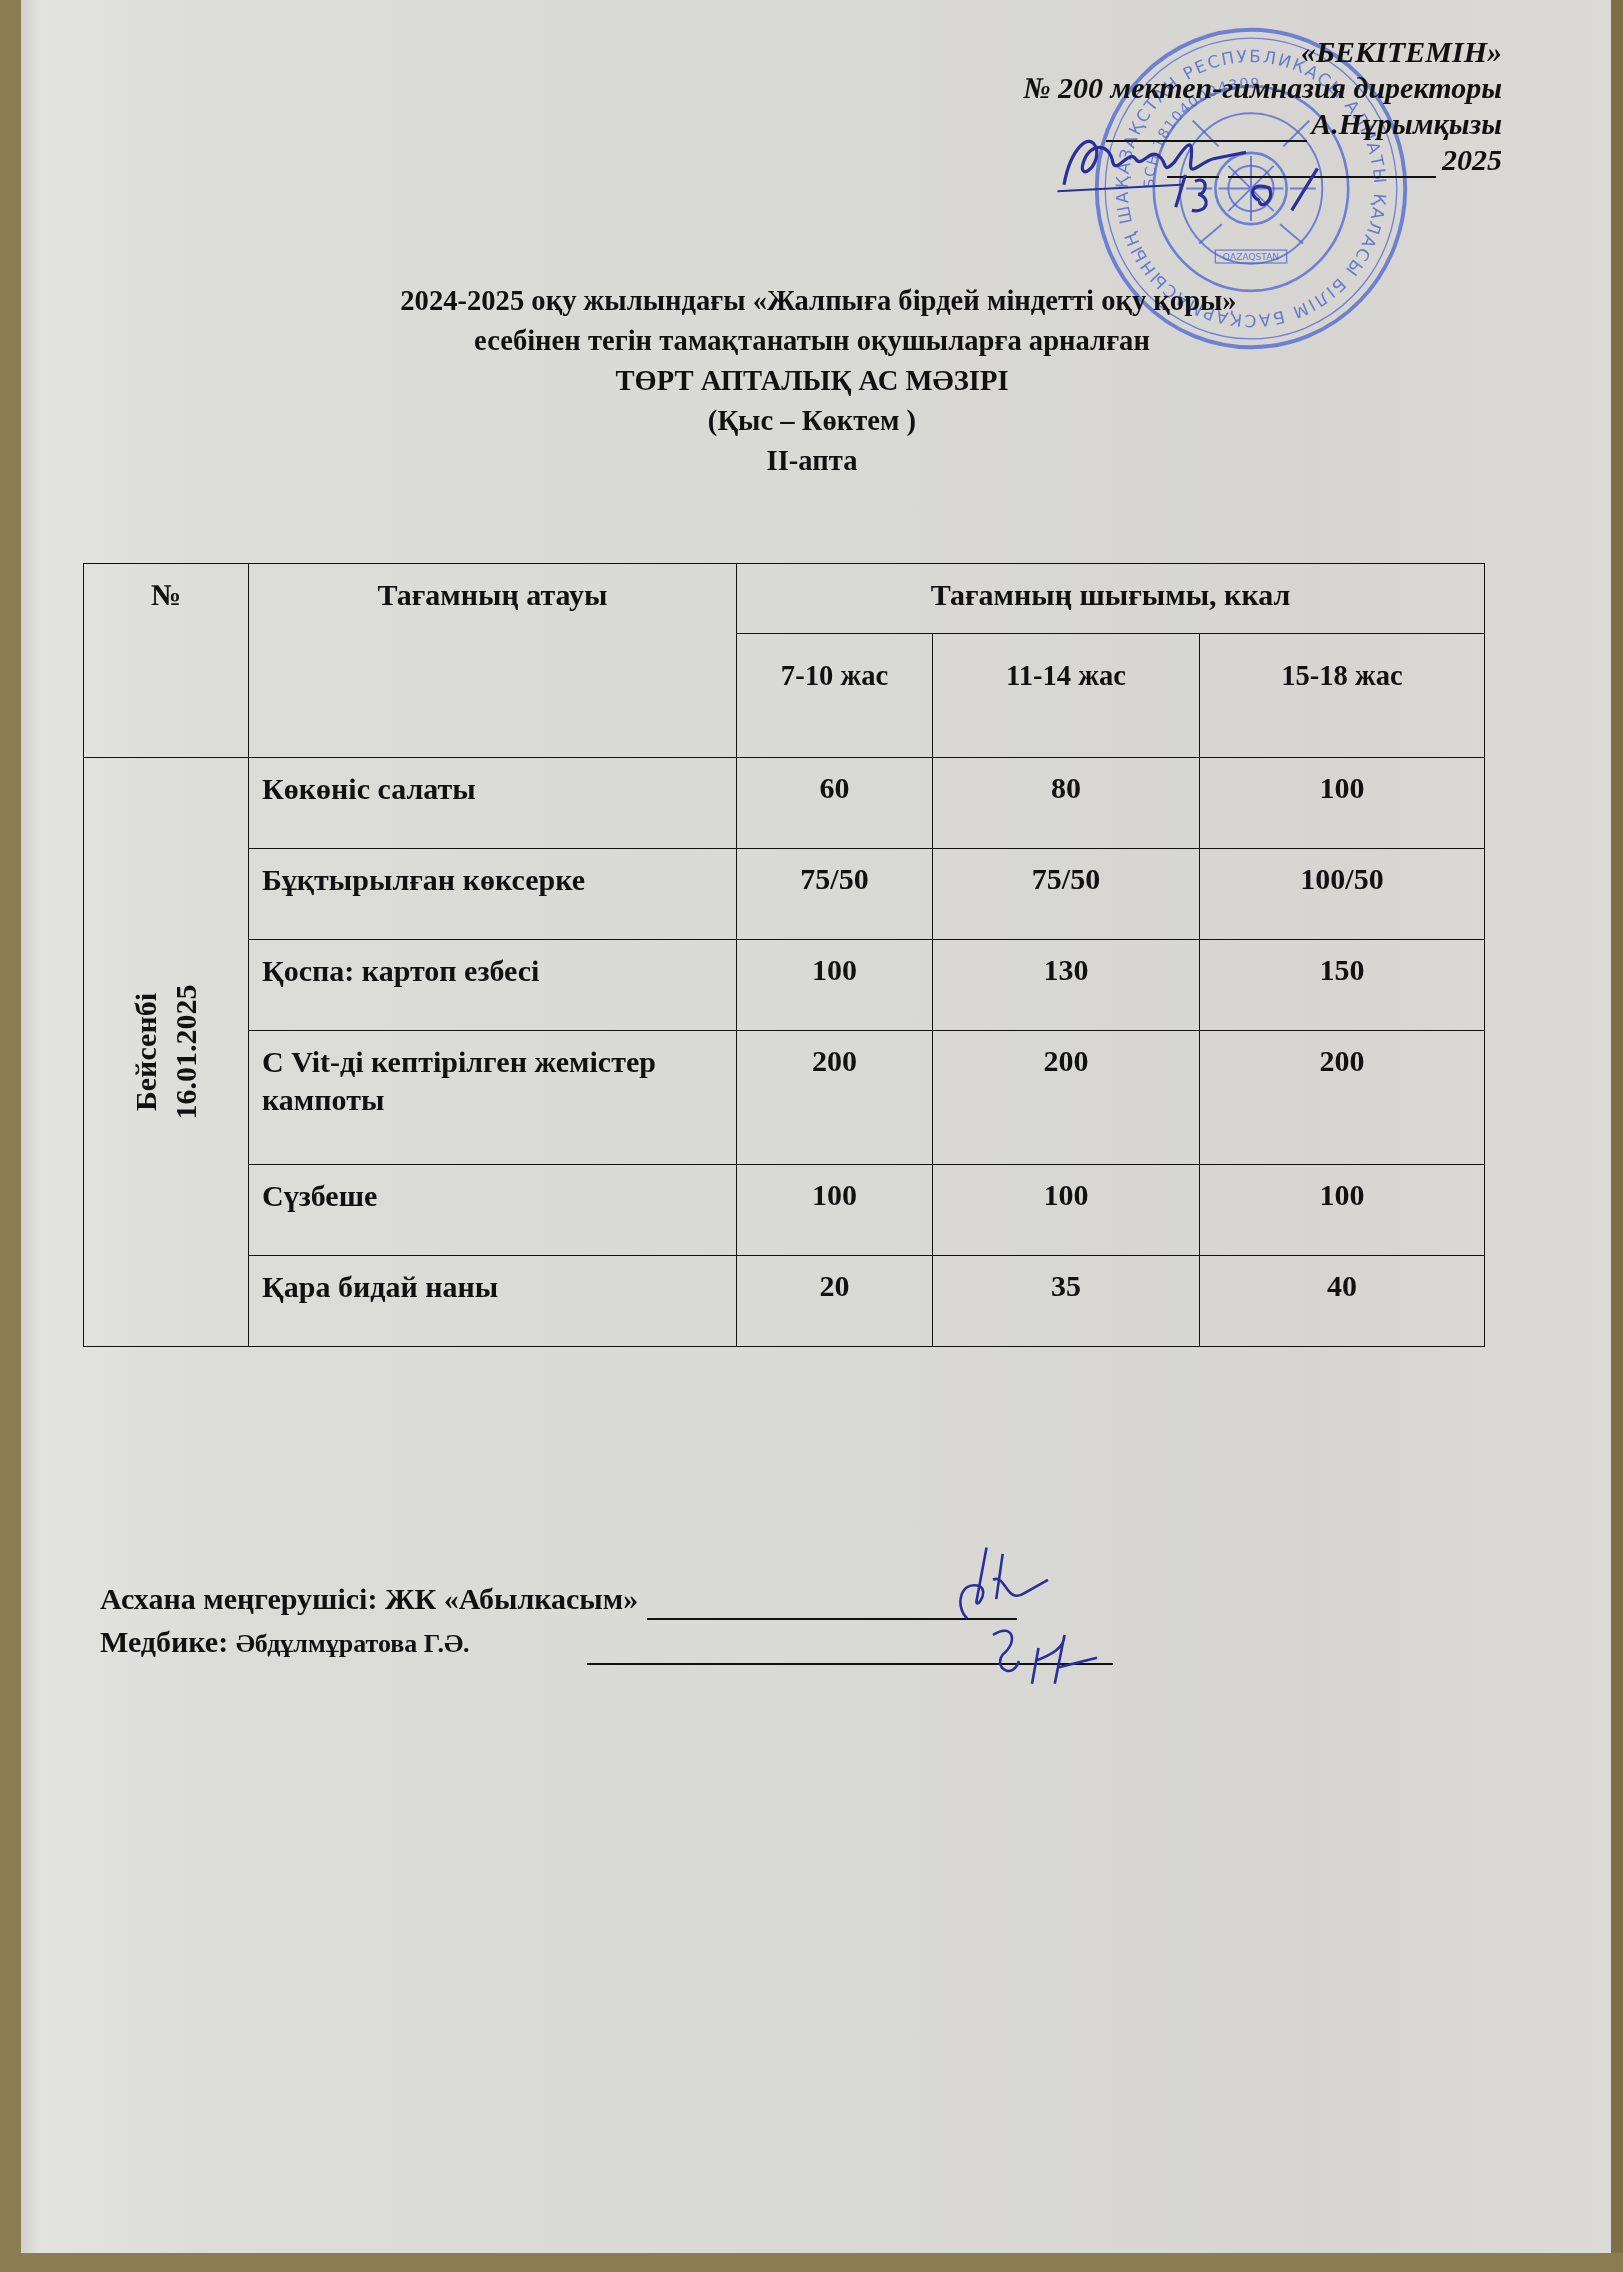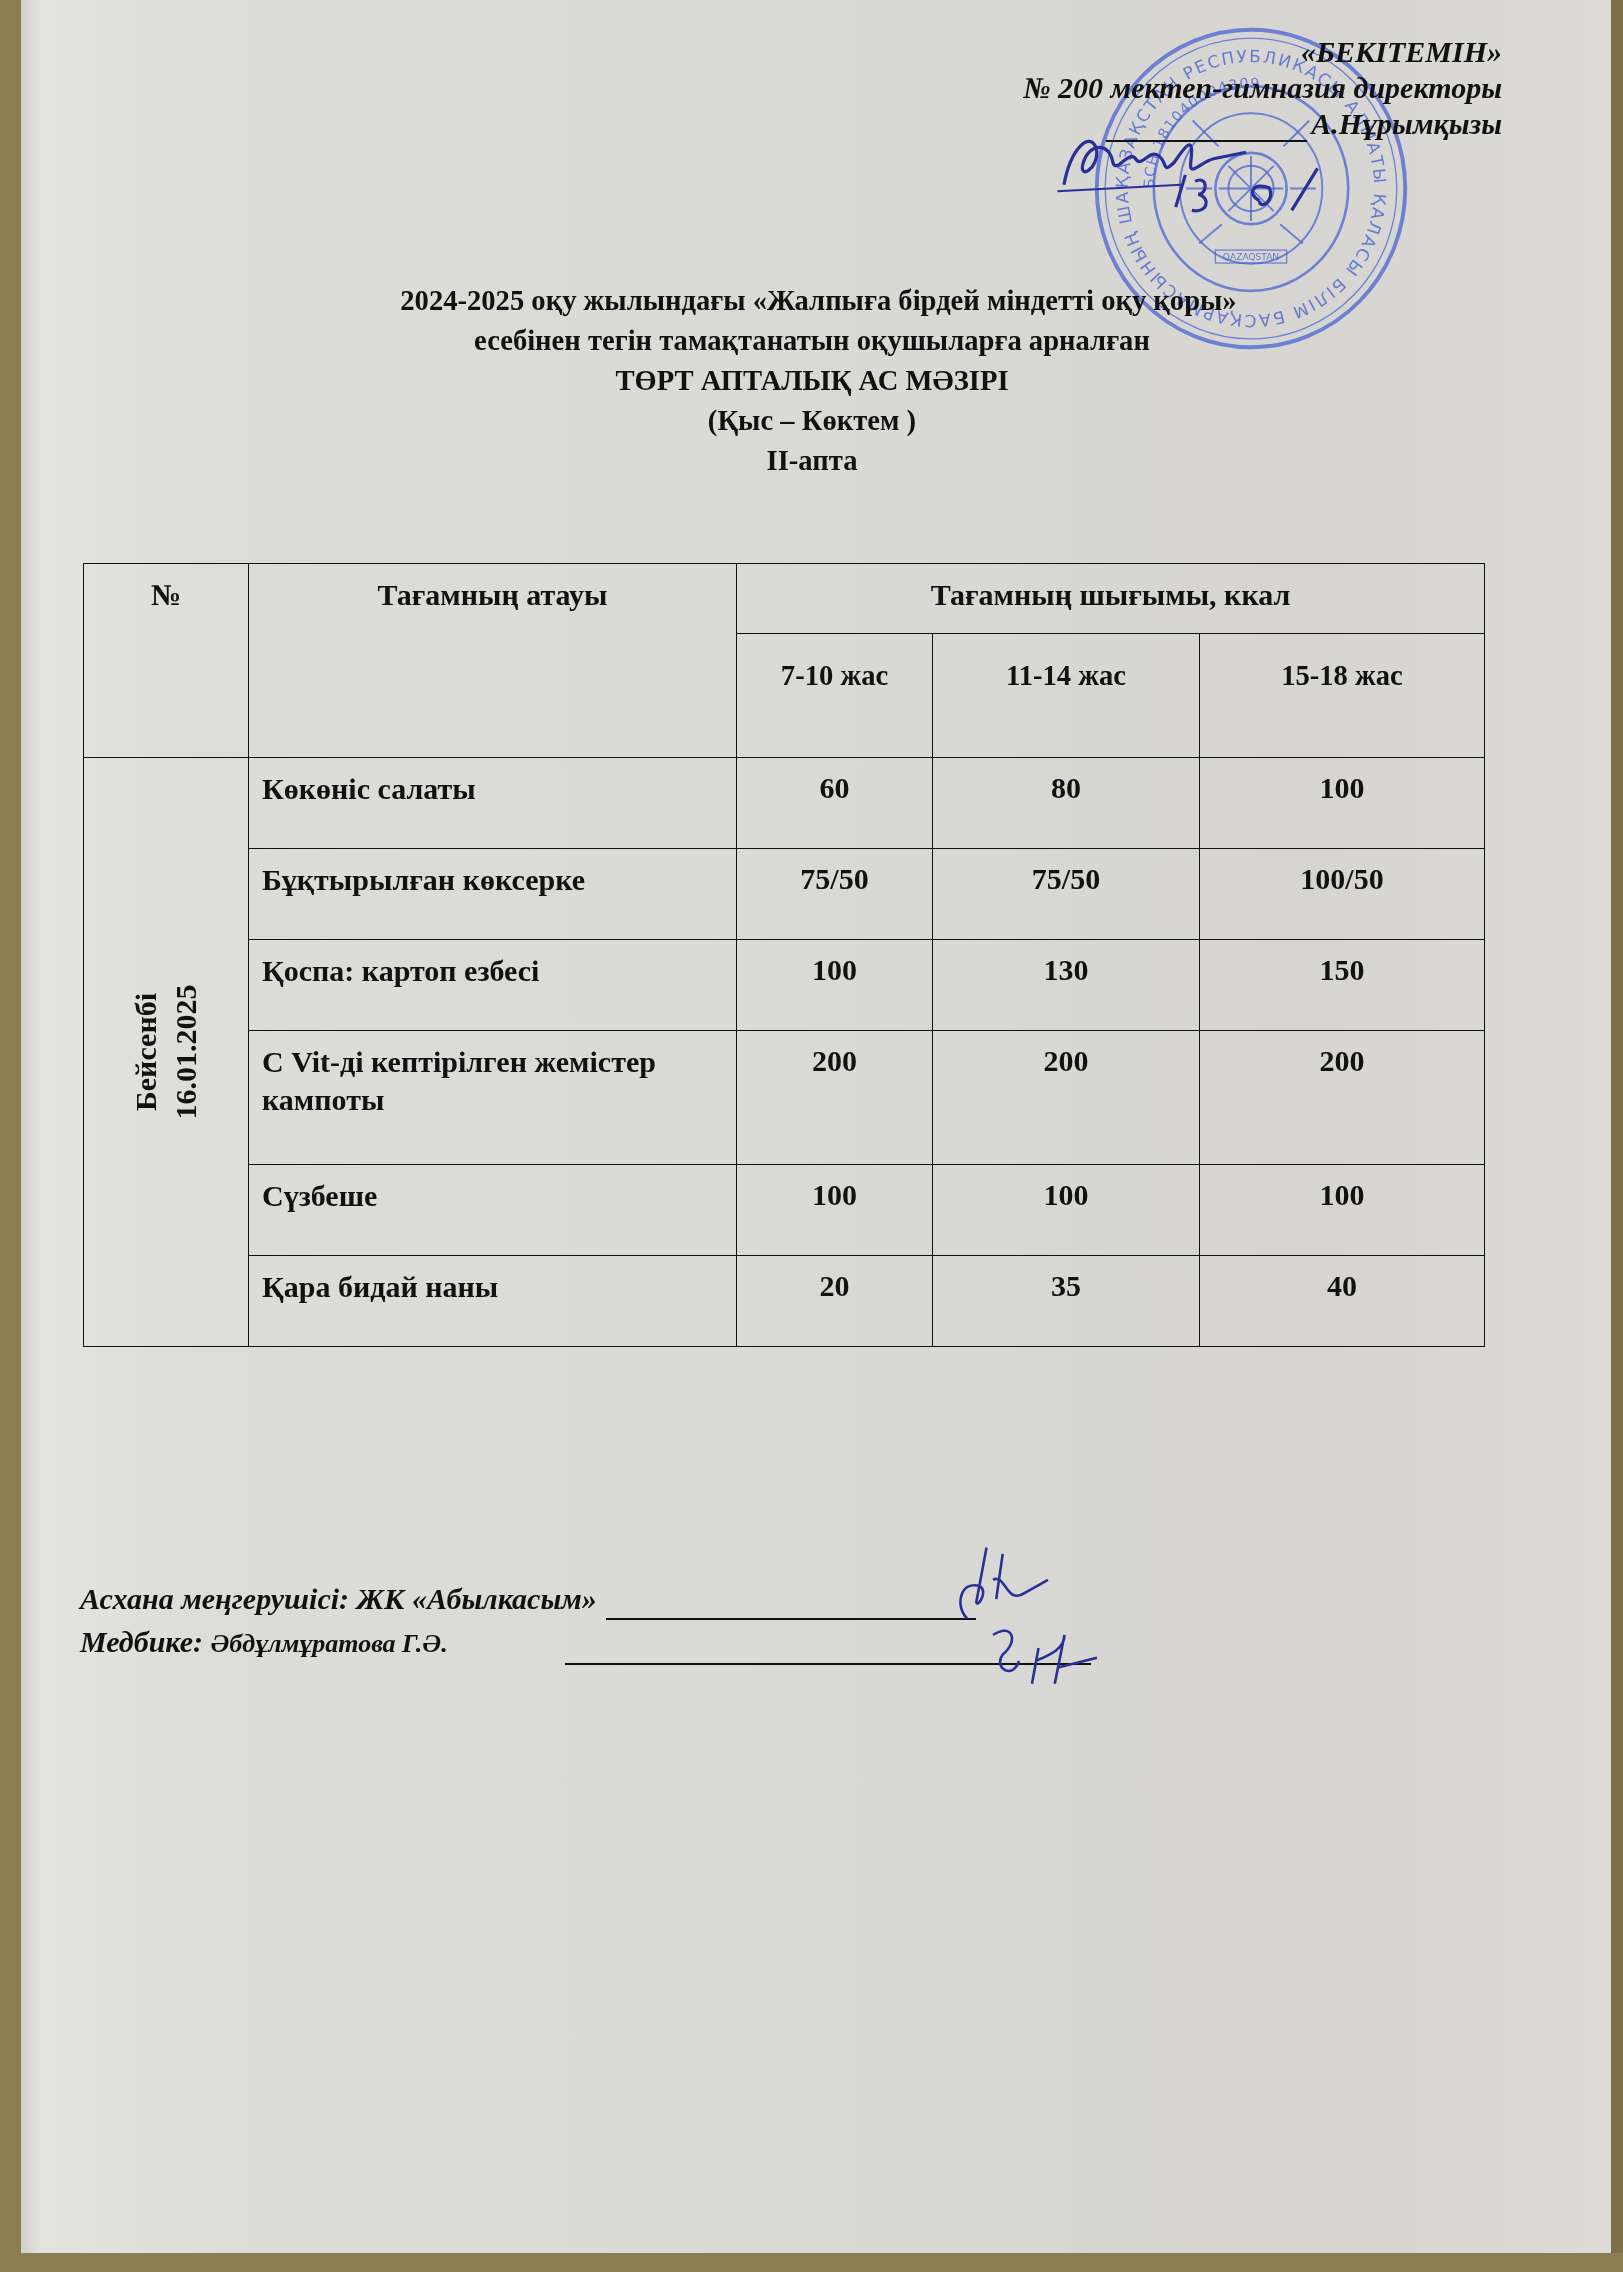--- a/index.html
+++ b/index.html
@@ -58,21 +58,21 @@
     .day-cell { width: 164px; position: relative; }
     .day-label {
       position: absolute; left: 50%; top: 50%; transform: translate(-50%, -50%) rotate(-90deg);
       white-space: nowrap; text-align: center; font-size: 30px; line-height: 40px;
     }
     .dish { padding: 11.7px 0 0 13px !important; line-height: 38px; }
     .val { text-align: center; padding-top: 13px !important; }
     tr.r-normal td { height: 77px; }
     tr.r-tall td { height: 120px; }
     .signatures {
-      position: absolute; left: 80px; top: 1577px; font-weight: bold; font-size: 30px; line-height: 43px; font-style: italic;
+      position: absolute; left: 100px; top: 1577px; font-weight: bold; font-size: 30px; line-height: 43px;
     }
     .sig-row { white-space: nowrap; position: relative; }
     .sig-line1 { display: inline-block; width: 370px; border-bottom: 2.6px solid #111; height: 26px; vertical-align: bottom; margin-left: 9px; }
     .sig-line2 { display: inline-block; width: 526px; border-bottom: 2.6px solid #111; height: 26px; vertical-align: bottom; margin-left: 117px; }
     .nurse-name { font-size: 26px; }
     .sig-scribble { position: absolute; pointer-events: none; }
   </style>
 </head>
 <body>
 
@@ -103,20 +103,21 @@
     <text font-size="22" fill="#4a63d0" fill-opacity="0.8" font-family="DejaVu Sans, sans-serif" letter-spacing="2">
       <textPath href="#innerArc">БСН 181040004309</textPath>
     </text>
   </svg>
 </div>
 
 <div class="approval">
   <div class="line">«БЕКІТЕМІН»</div>
   <div class="line">№ 200 мектеп-гимназия директоры</div>
   <div class="line"><span class="sig-underline"></span><span>А.Нұрымқызы</span></div>
+  <div class="line"><span class="date-underline"></span><span class="date-underline2"></span><span>2025</span></div>
 </div>
 
 <svg class="signature-director" viewBox="0 0 320 120">
   <path d="M20 95 C 30 40, 60 10, 70 40 C 75 70, 40 90, 50 60 C 60 30, 90 30, 95 60 C 100 80, 120 40, 130 55 C 140 70, 150 40, 165 50 C 180 60, 170 80, 190 60 C 210 30, 220 20, 215 60 C 212 85, 230 60, 250 55 L 300 45" fill="none" stroke="#2a2f9a" stroke-width="5"></path>
   <path d="M10 105 L 200 95" fill="none" stroke="#2a2f9a" stroke-width="3"></path>
 </svg>
 <svg class="sig-scribble" style="left:1162px;top:162px;width:195px;height:58px" viewBox="0 0 300 90">
   <path d="M20 70 L 35 20 M50 30 C 70 20, 70 50, 55 50 C 75 55, 70 80, 45 75" fill="none" stroke="#2a2f9a" stroke-width="5"></path>
   <path d="M150 60 C 130 50, 140 30, 165 40 C 175 60, 150 75, 150 60 M200 75 L 240 10" fill="none" stroke="#2a2f9a" stroke-width="5"></path>
 </svg>

